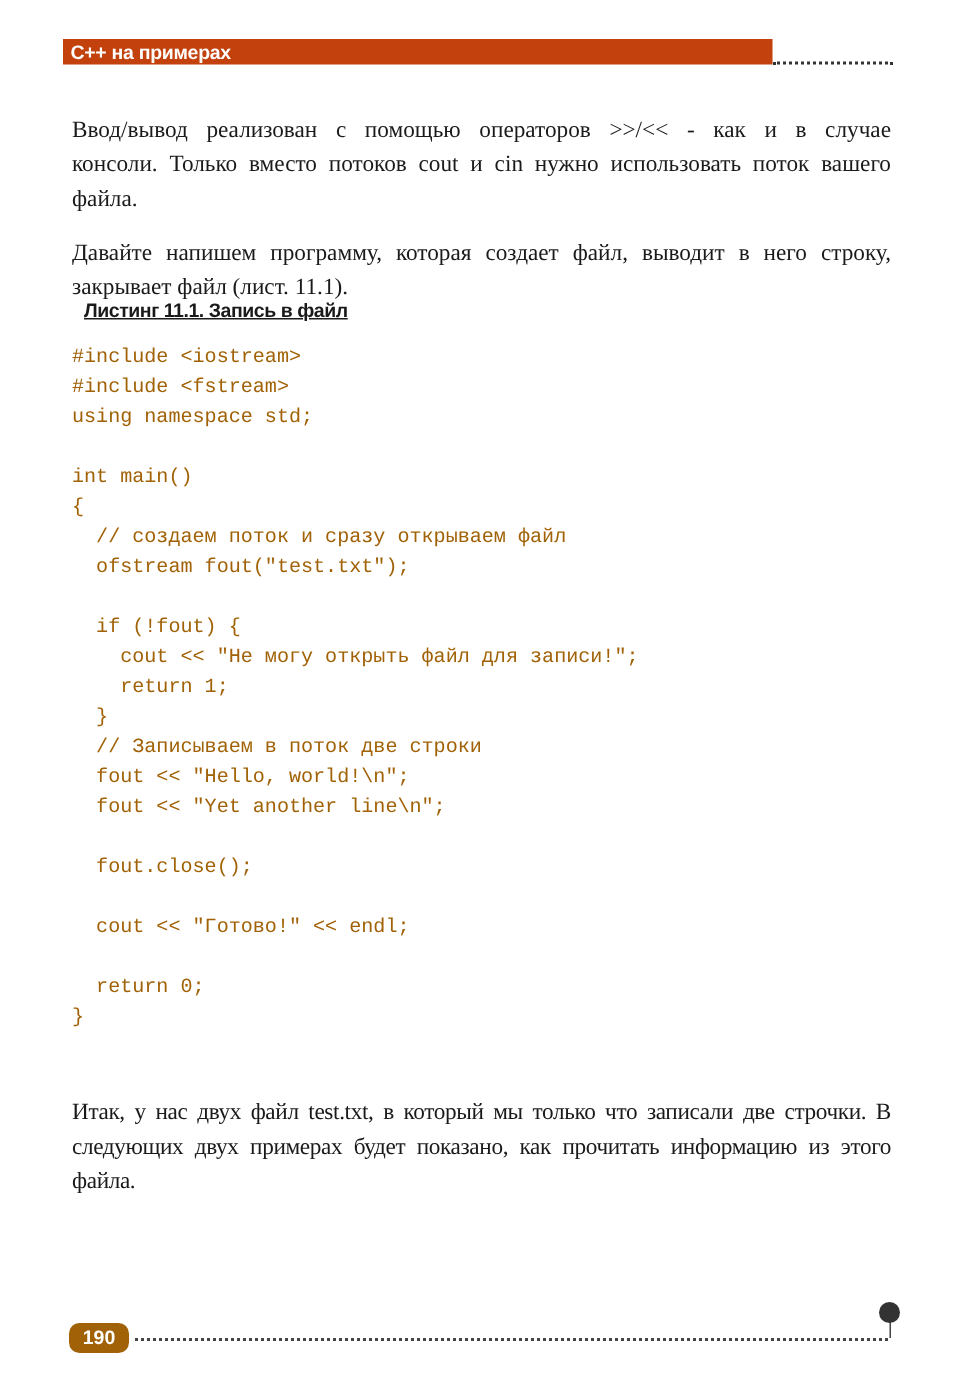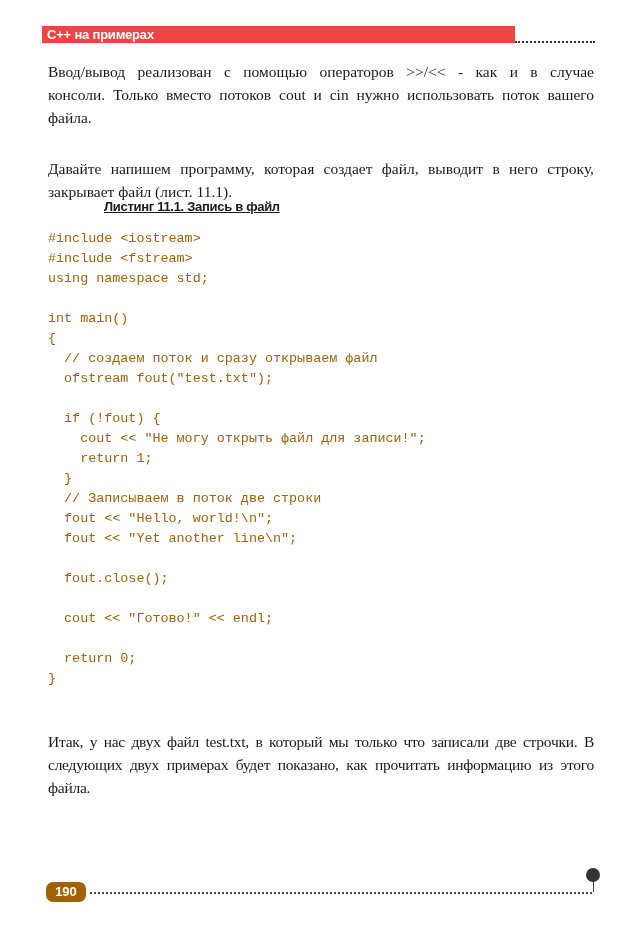--- a/index.html
+++ b/index.html
@@ -2,39 +2,39 @@
 <html><head>
 <meta charset="utf-8">
 <style>
   html, body { margin: 0; padding: 0; }
   body {
     width: 643px; height: 925px; background: #ffffff; position: relative; overflow: hidden;
     font-family: "Liberation Serif", "DejaVu Serif", serif; color: #1a1a1a;
   }
   .header-bar {
     position: absolute; left: 42px; top: 26px; width: 473px; height: 17px;
-    background: #ef4444; color: #ffffff;
+    background: #c2410c; color: #ffffff;
     font-family: "Liberation Sans", "DejaVu Sans", sans-serif; font-weight: bold; font-size: 13px;
     line-height: 17px; padding-left: 5px; box-sizing: border-box; letter-spacing: -0.2px;
   }
   .header-dots {
     position: absolute; left: 515px; top: 41px; width: 80px; height: 0;
     border-top: 2px dotted #333;
   }
   .para {
     position: absolute; left: 48px; width: 546px; font-size: 15.5px; line-height: 23px;
     text-align: justify; text-align-last: left;
   }
-  #p1 { top: 44px; word-spacing: 3px; }
+  #p1 { top: 59px; word-spacing: 3px; }
   #p2 { top: 141px; }
   #p3 { top: 714px; letter-spacing: -0.25px; }
   .listing-title {
     position: absolute; left: 56px; top: 199px;
     font-family: "Liberation Sans", "DejaVu Sans", sans-serif; font-weight: bold; font-size: 13px;
-    text-decoration: underline; letter-spacing: -0.3px; margin-left: 48px;
+    text-decoration: underline; letter-spacing: -0.3px;
   }
   .code {
     position: absolute; left: 48px; top: 229px; margin: 0;
     font-family: "Liberation Mono", "DejaVu Sans Mono", monospace; font-size: 13.4px; line-height: 20px;
     color: #a16207; white-space: pre;
   }
   .code .line { display: block; height: 20px; }
   .footer-badge {
     position: absolute; left: 46px; top: 882px; width: 40px; height: 20px;
     background: #a16207; color: #fff; border-radius: 7px;

